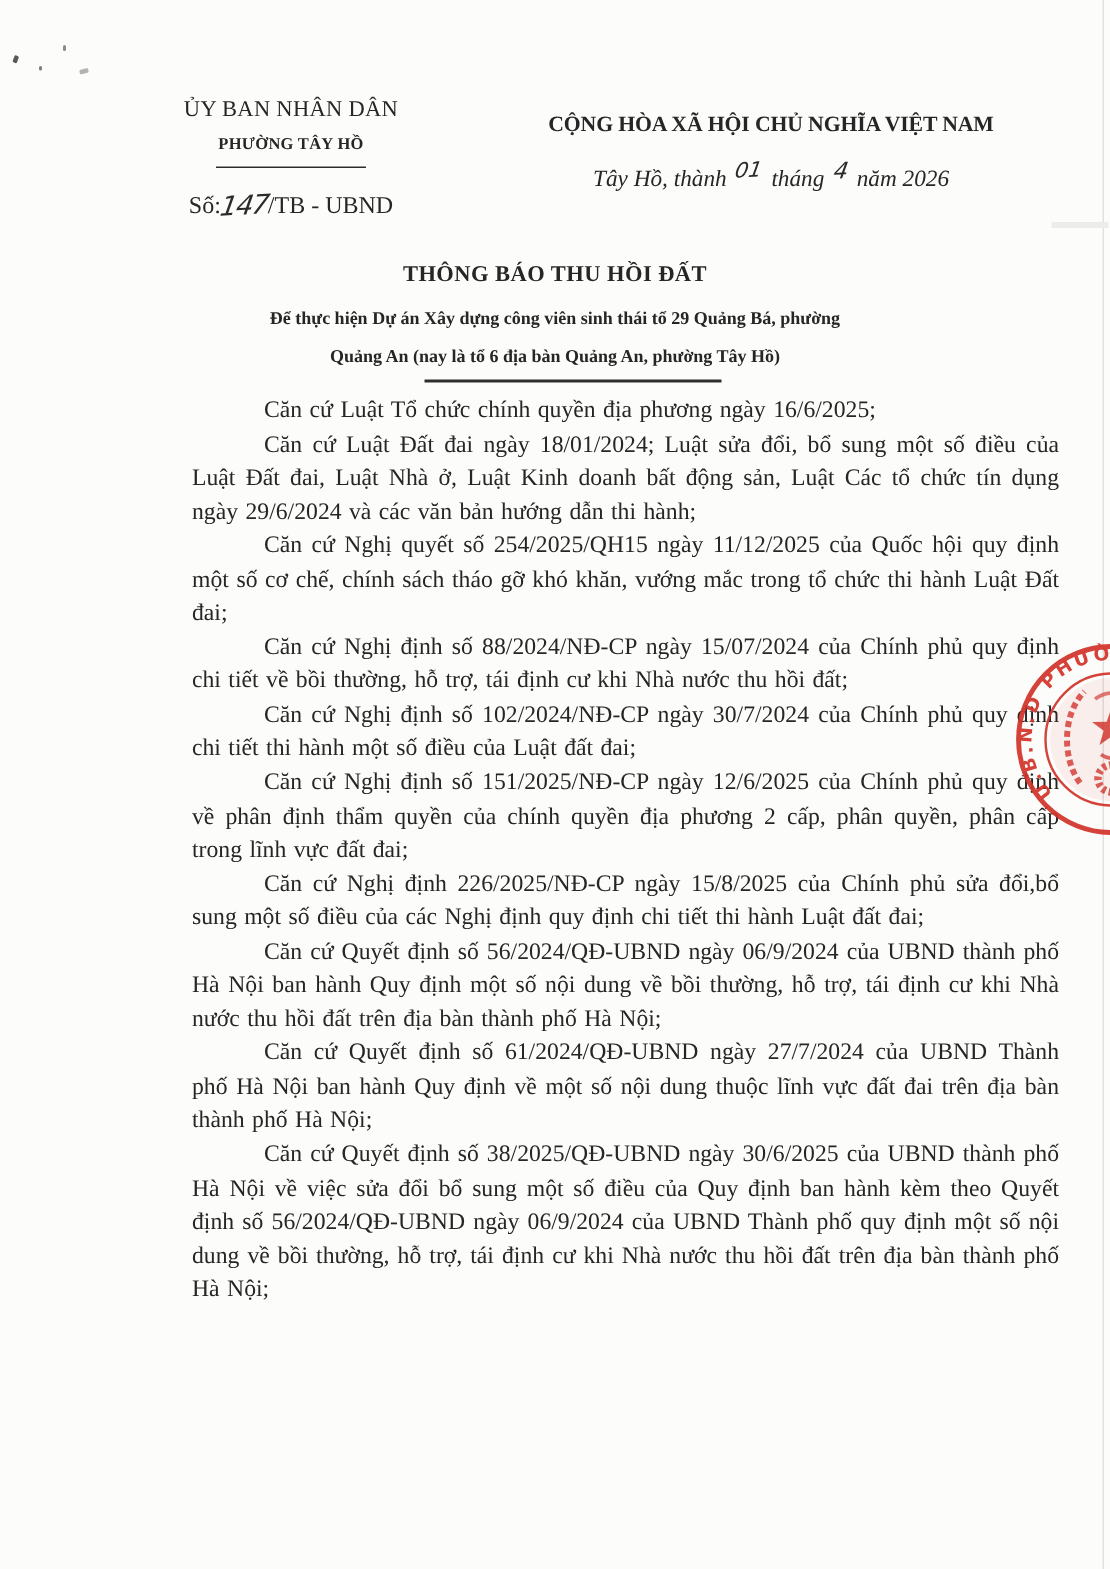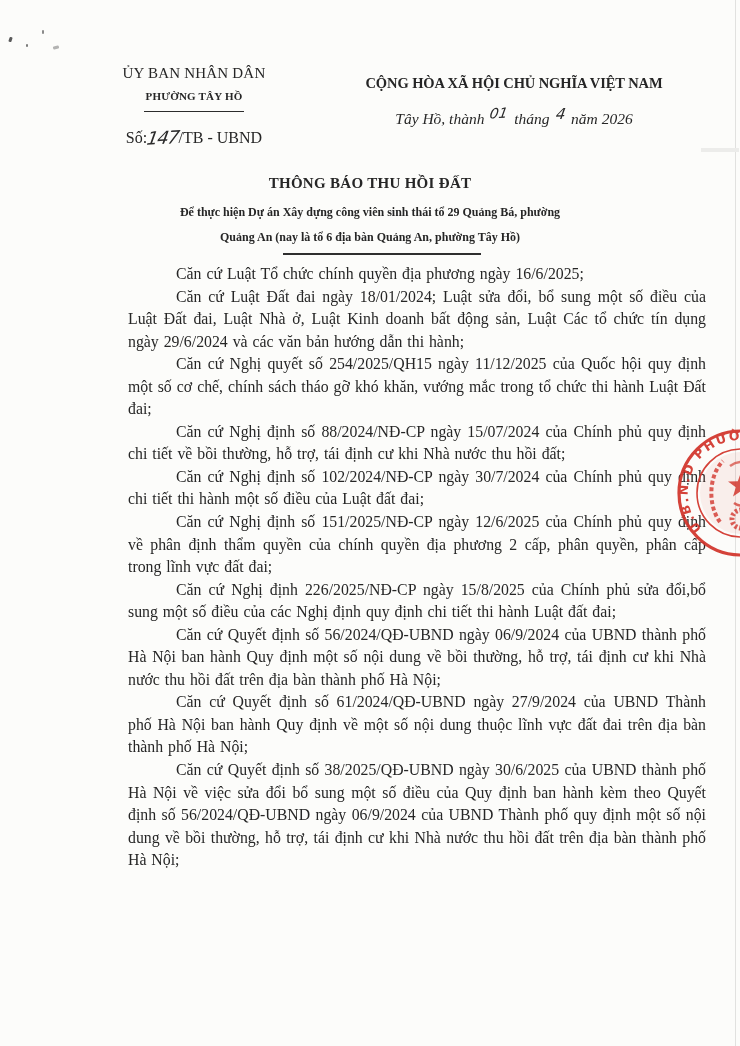--- a/index.html
+++ b/index.html
@@ -134,21 +134,21 @@
 
       <p class="para">Căn cứ Nghị định số 102/2024/NĐ-CP ngày 30/7/2024 của Chính phủ quy định chi tiết thi hành một số điều của Luật đất đai;</p>
 
       <p class="para">Căn cứ Nghị định số 151/2025/NĐ-CP ngày 12/6/2025 của Chính phủ quy định về phân định thẩm quyền của chính quyền địa phương 2 cấp, phân quyền, phân cấp trong lĩnh vực đất đai;</p>
 
       <p class="para">Căn cứ Nghị định 226/2025/NĐ-CP ngày 15/8/2025 của Chính phủ sửa đổi,bổ sung một số điều của các Nghị định quy định chi tiết thi hành Luật đất đai;</p>
 
 
       <p class="para">Căn cứ Quyết định số 56/2024/QĐ-UBND ngày 06/9/2024 của UBND thành phố Hà Nội ban hành Quy định một số nội dung về bồi thường, hỗ trợ, tái định cư khi Nhà nước thu hồi đất trên địa bàn thành phố Hà Nội;</p>
 
-      <p class="para">Căn cứ Quyết định số 61/2024/QĐ-UBND ngày 27/9/2024 của UBND Thành phố Hà Nội ban hành Quy định về một số nội dung thuộc lĩnh vực đất đai trên địa bàn thành phố Hà Nội;</p>
+      <p class="para">Căn cứ Quyết định số 61/2024/QĐ-UBND ngày 27/7/2024 của UBND Thành phố Hà Nội ban hành Quy định về một số nội dung thuộc lĩnh vực đất đai trên địa bàn thành phố Hà Nội;</p>
 
       <p class="para">Căn cứ Quyết định số 38/2025/QĐ-UBND ngày 30/6/2025 của UBND thành phố Hà Nội về việc sửa đổi bổ sung một số điều của Quy định ban hành kèm theo Quyết định số 56/2024/QĐ-UBND ngày 06/9/2024 của UBND Thành phố quy định một số nội dung về bồi thường, hỗ trợ, tái định cư khi Nhà nước thu hồi đất trên địa bàn thành phố Hà Nội;</p>
     </div>
 
   <svg class="stamp" viewBox="0 0 170 170" xmlns="http://www.w3.org/2000/svg">
     <g stroke="#d2342b" fill="none">
       <circle cx="85" cy="85" r="62" stroke-width="3.2"></circle>
       <circle cx="85" cy="85" r="44" stroke-width="1.6"></circle>
 
       <circle cx="85" cy="85" r="41" fill="#d2342b" stroke="none" opacity="0.08"></circle>

